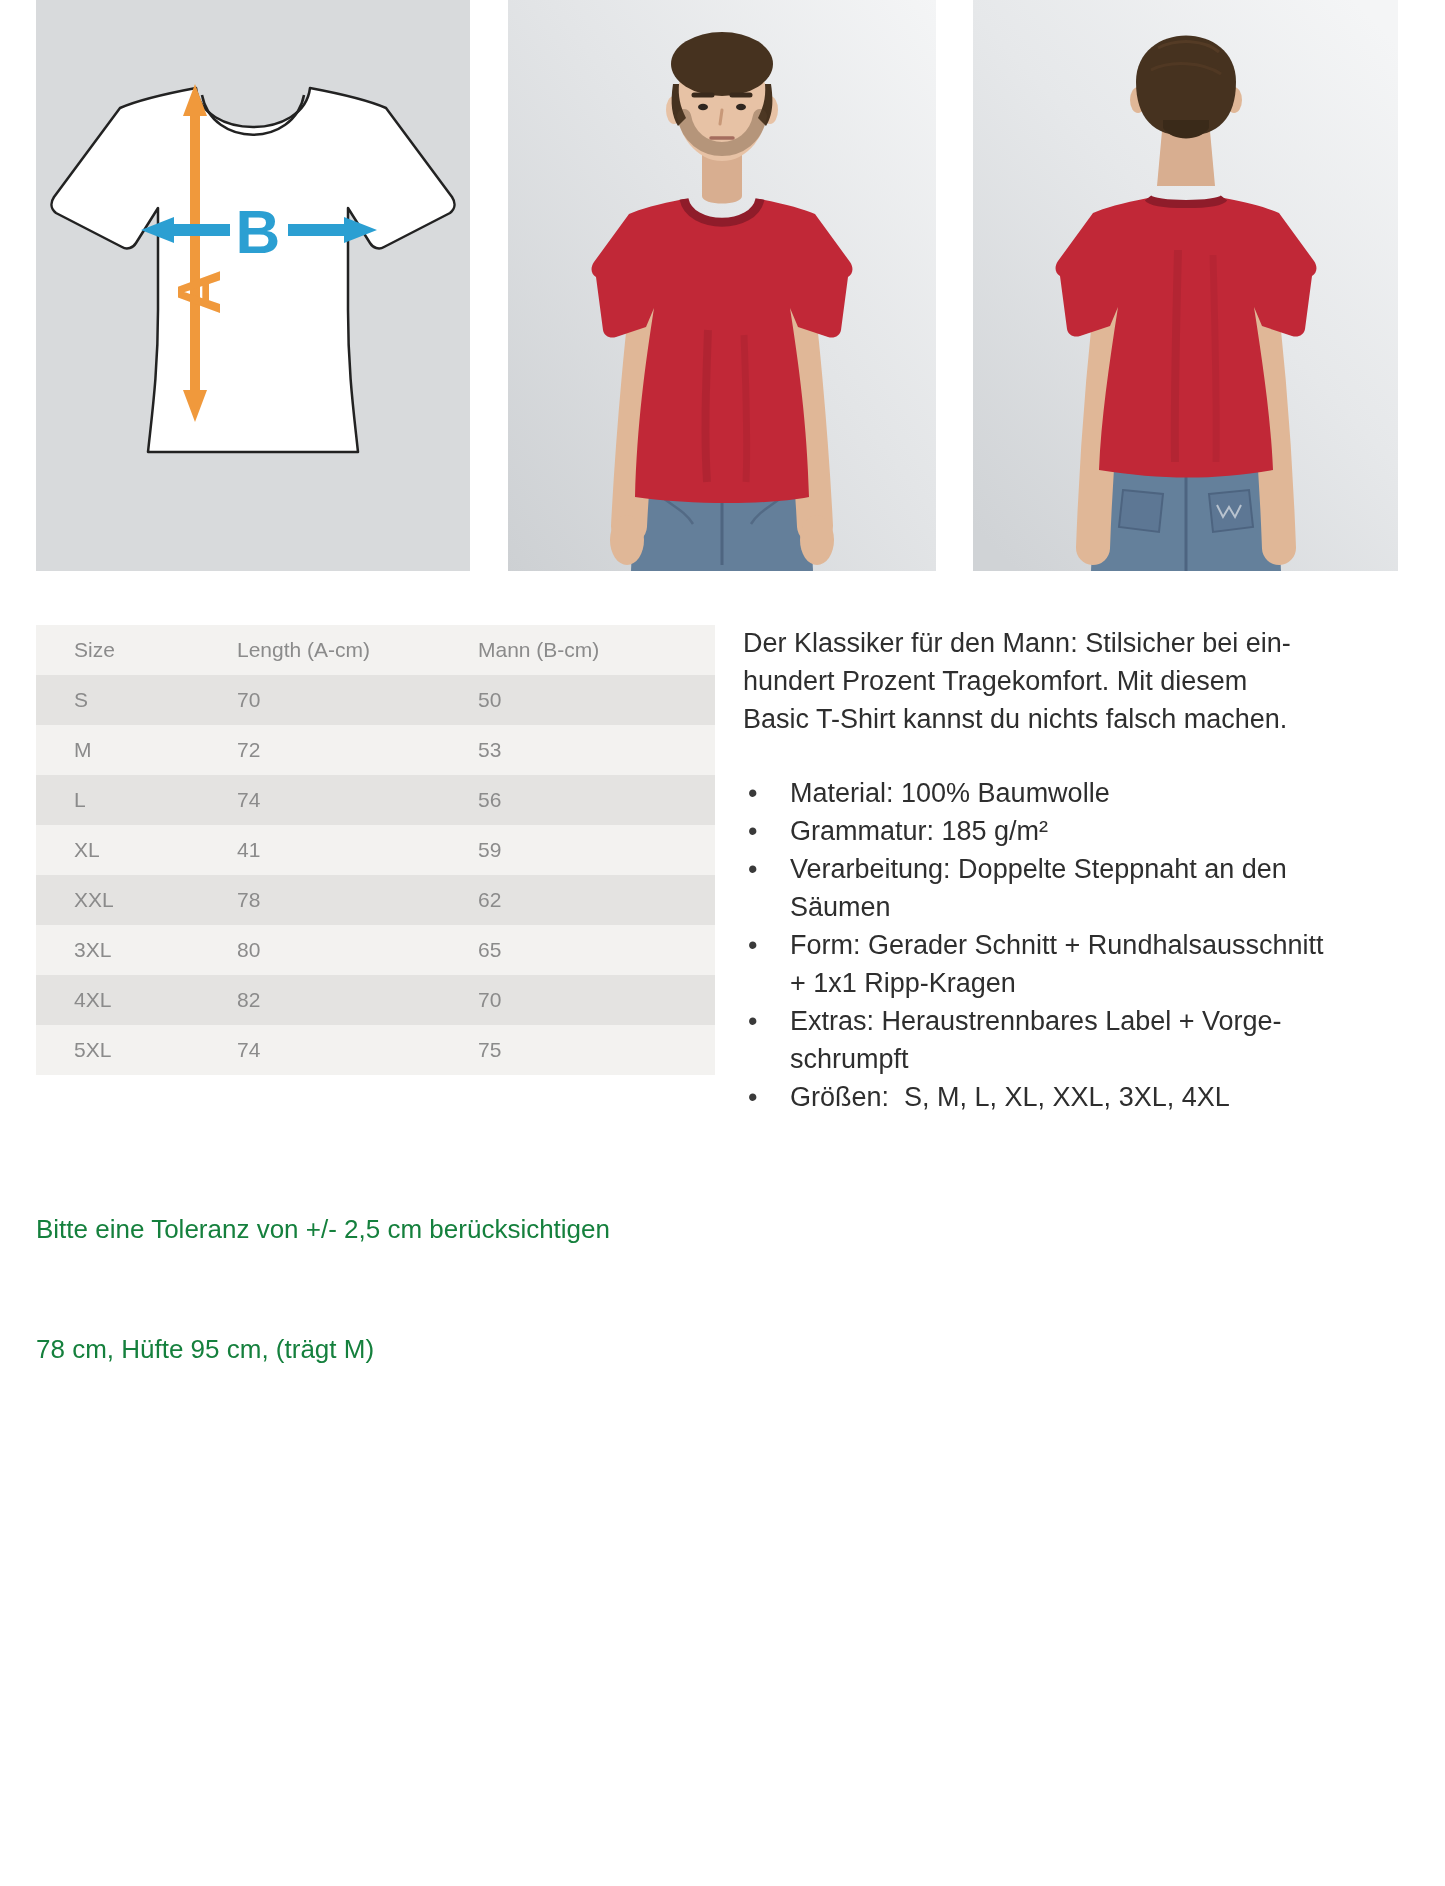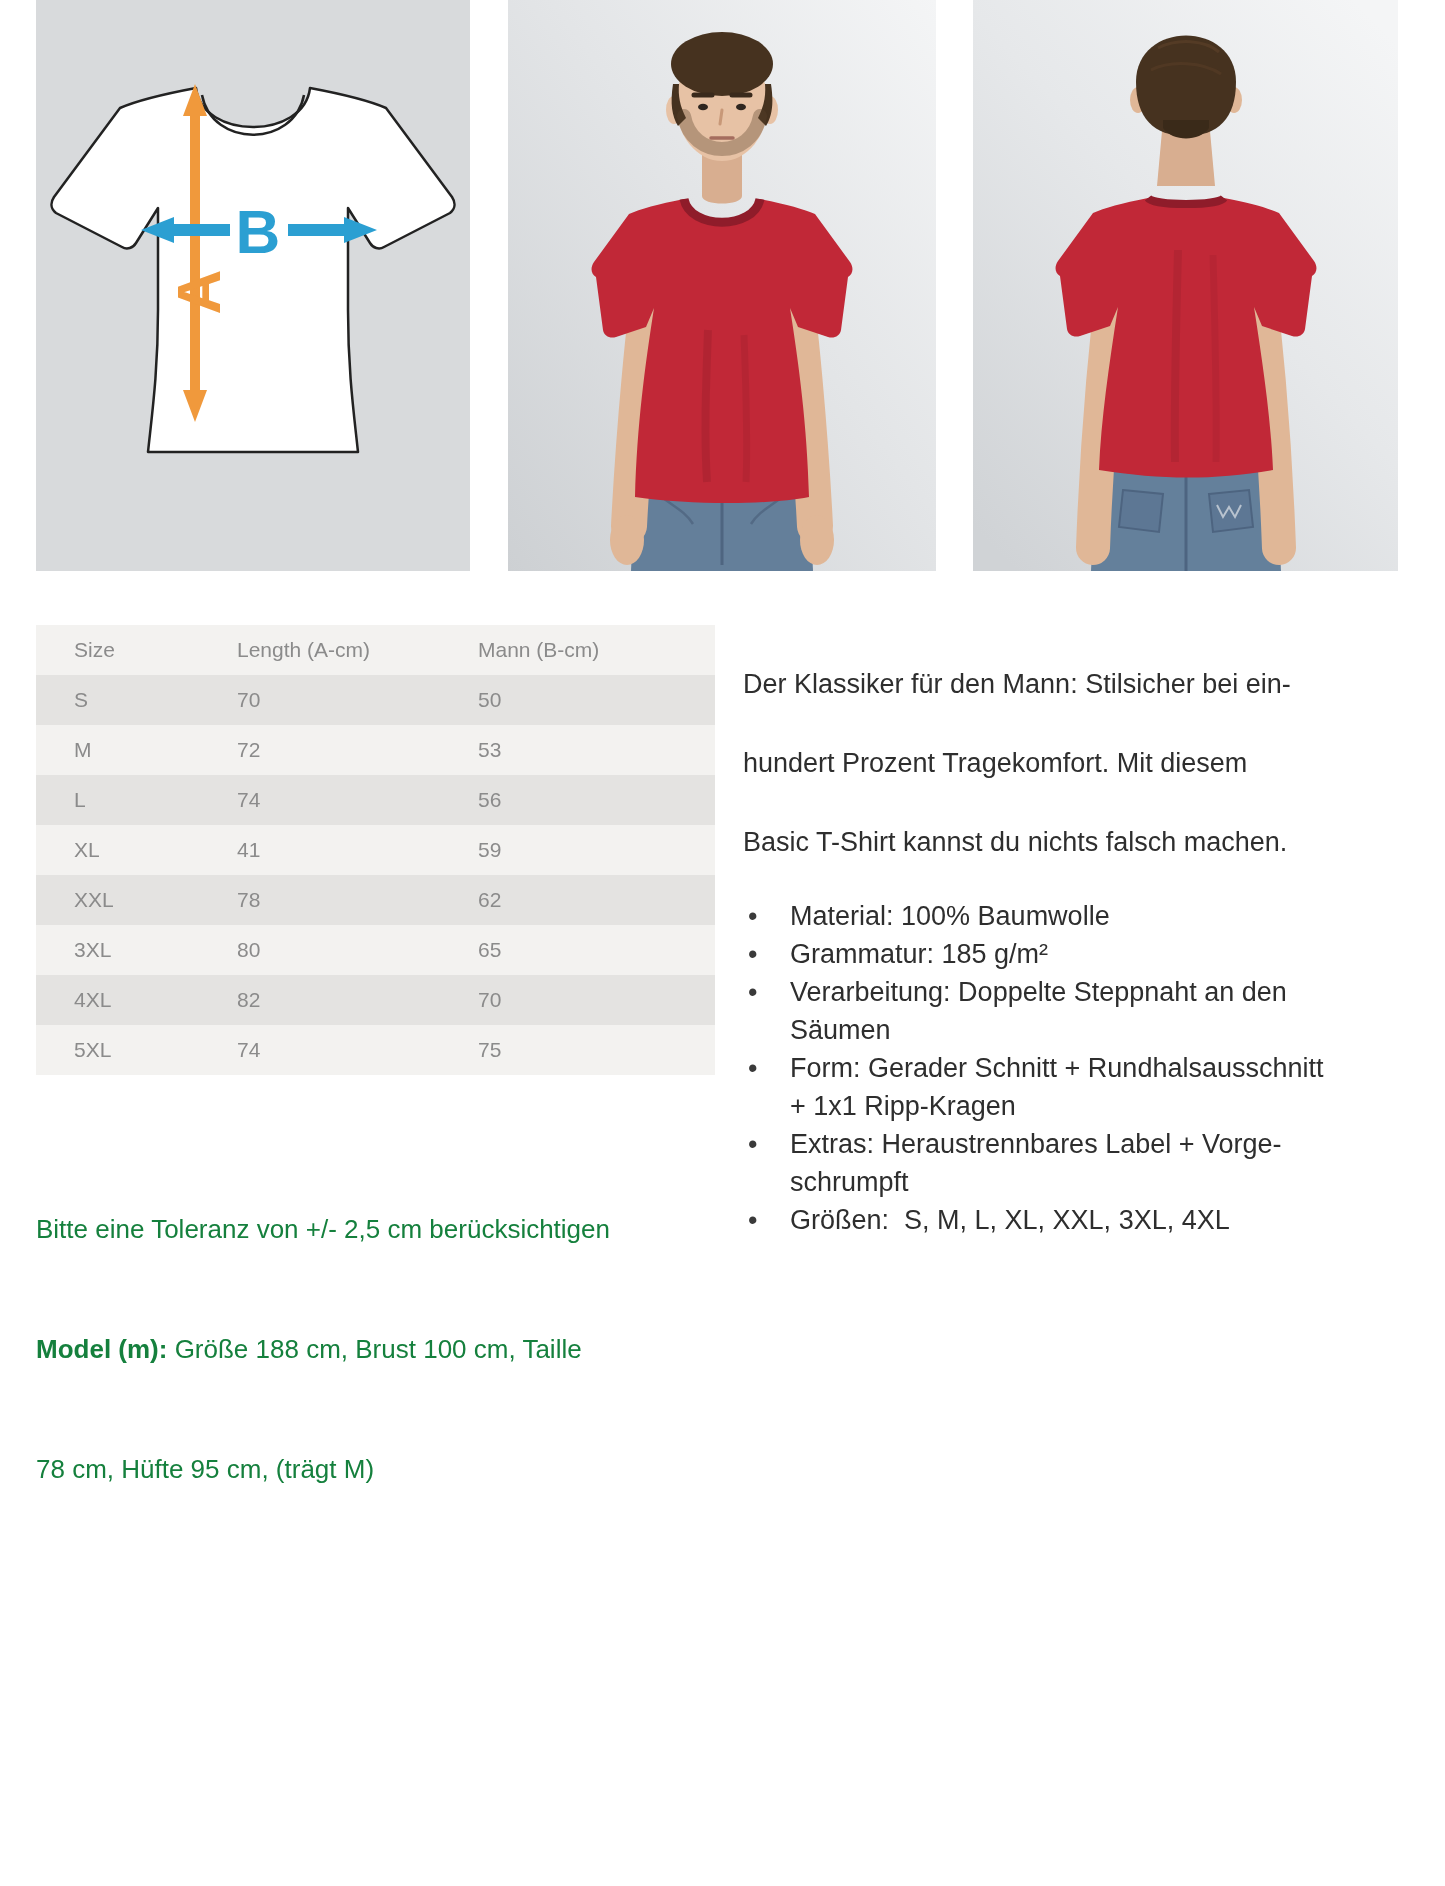--- a/index.html
+++ b/index.html
@@ -19,21 +19,21 @@
   #size-table thead tr{background:#f3f2f0;}
   #size-table tbody tr:nth-child(odd){background:#e4e3e1;}
   #size-table tbody tr:nth-child(even){background:#f3f2f0;}
 
   
   #notes{position:absolute;left:36px;top:1129px;width:600px;font-size:26px;line-height:40px;color:#15803d;white-space:pre-wrap;}
   #notes .model-label{font-weight:bold;}
 
   
   #description{position:absolute;left:743px;top:624px;width:690px;font-size:27px;line-height:38px;color:#2e2e2e;}
-  #description .intro-line{height:38px;margin-top:41px;}
+  #description .intro-line{height:38px;}
   #description ul{margin:36px 0 0;padding:0;list-style:none;}
   #description li{display:flex;}
   #description .bullet-marker{flex:0 0 42px;padding-left:5px;color:#3a3a3a;}
   #description .bullet-line{height:38px;white-space:pre-wrap;}
 
   .ab-label{font-weight:bold;font-size:62px;font-family:"Liberation Sans",sans-serif;}
 </style>
 </head>
 <body>
 
@@ -207,21 +207,20 @@
       <tr>
         <td>5XL</td>
           <td>74</td>
           <td>75</td>
       </tr>
     </tbody>
   </table>
 
   <div id="notes">
     <div>Bitte eine Toleranz von +/- 2,5 cm berücksichtigen</div>
-    <div><span class="model-label">Model (m):</span><span> Größe 188 cm, Brust 100 cm, Taille</span></div>
     <div>78 cm, Hüfte 95 cm, (trägt M)</div>
   </div>
 
   <div id="description">
     <div class="intro-line">Der Klassiker für den Mann: Stilsicher bei ein-</div>
     <div class="intro-line">hundert Prozent Tragekomfort. Mit diesem</div>
     <div class="intro-line">Basic T-Shirt kannst du nichts falsch machen.</div>
 
     <ul>
       <li>

